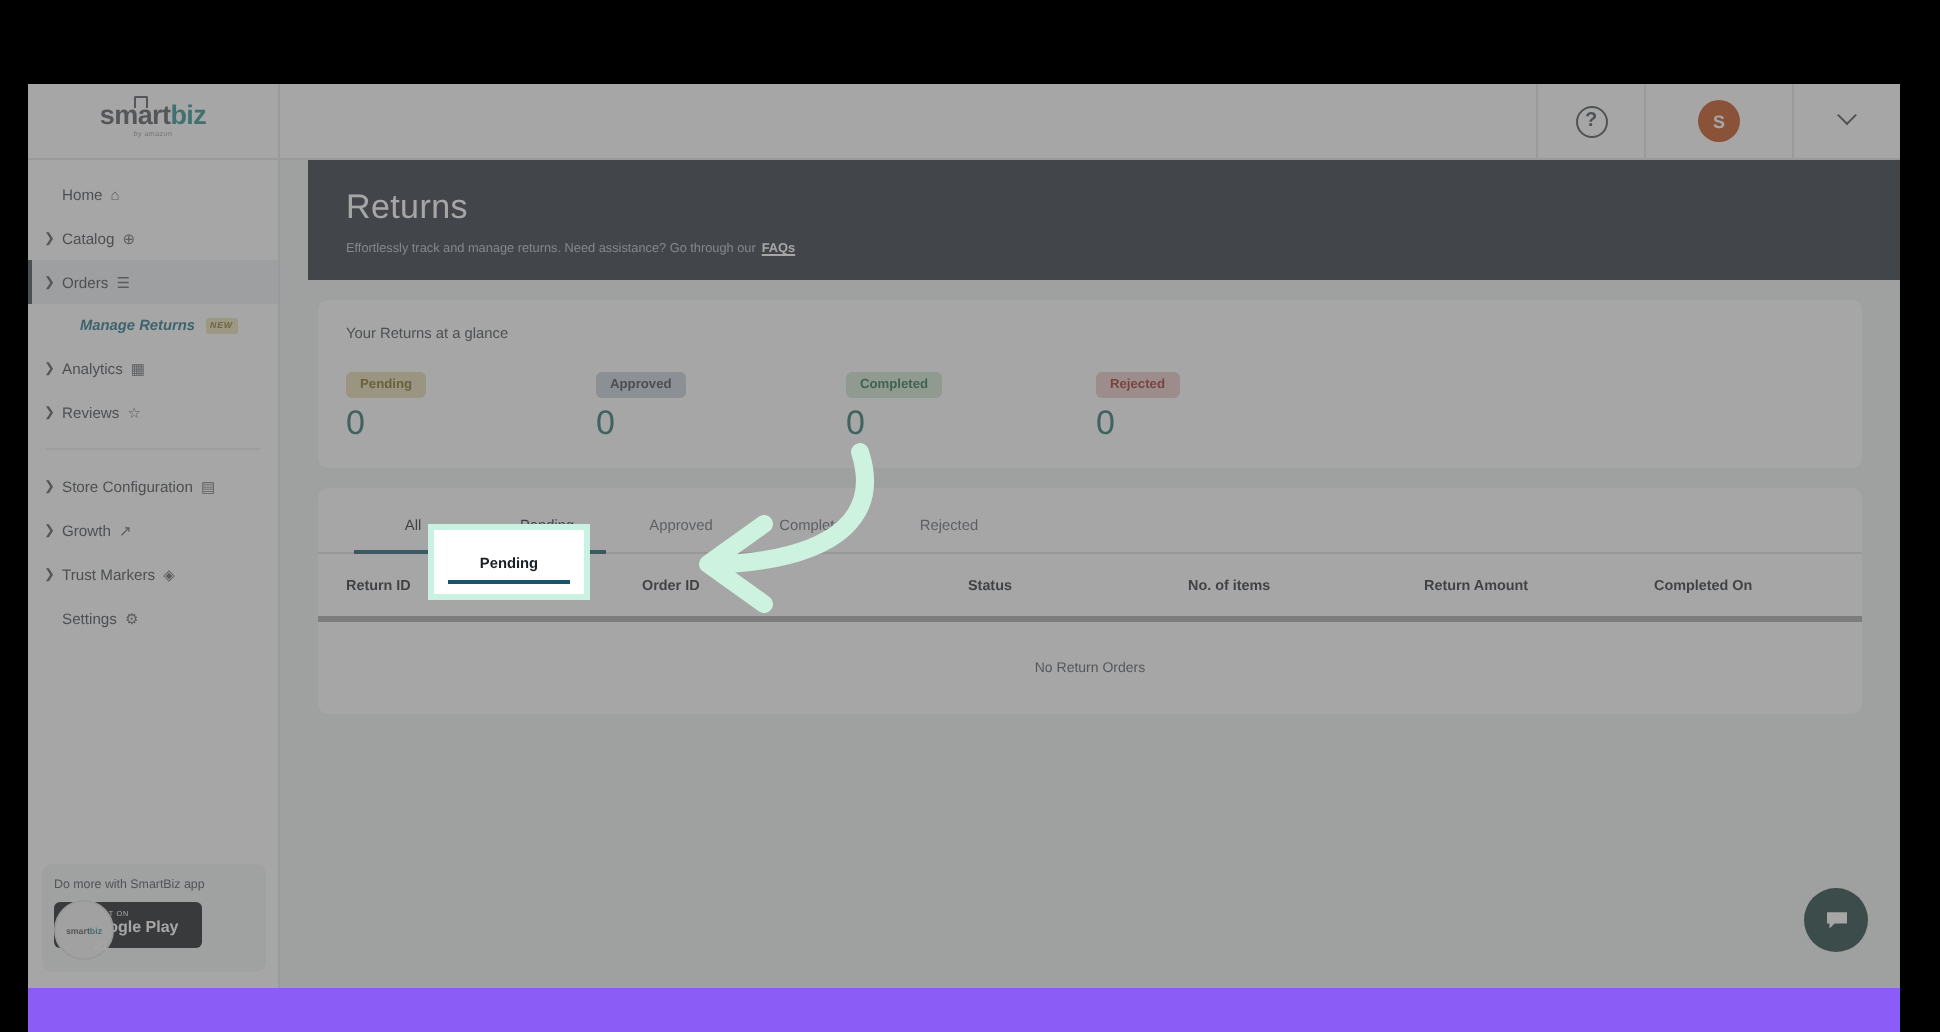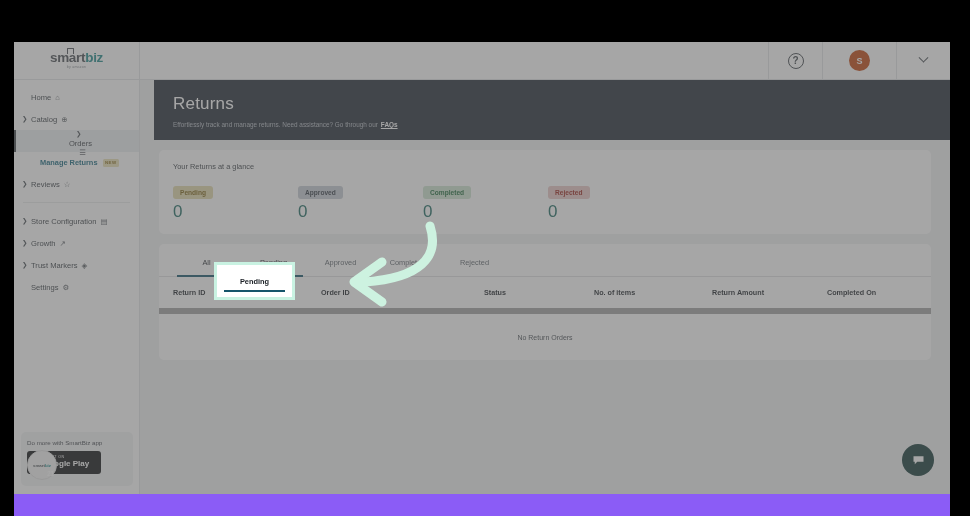--- a/index.html
+++ b/index.html
@@ -90,31 +90,31 @@
     display: flex; align-items: center;
     height: 22px; padding-left: 8px; position: relative;
     font-size: 7.6px; color: #3a4046;
   }
   .nav-item .arrow {
     width: 9px; flex: 0 0 9px; font-size: 6.5px; color: #5a6views;
     color: #4a5056; text-align: left;
   }
   .nav-item .lbl { white-space: nowrap; text-align: right; }
   .nav-item .ico { margin-left: 4px; font-size: 7.5px; opacity: .85; }
-  .nav-item.active { background: #eceff1; flex-direction: column; }
+  .nav-item.active { background: #eceff1; }
   .nav-item.active::before {
     content: ''; position: absolute; left: 0; top: 0;
     width: 2.2px; height: 100%; background: #3a4046;
   }
   .nav-sub {
     display: flex; align-items: center;
     height: 21px; padding-left: 26px;
     font-size: 7.4px; color: #6c7278;
   }
-  .nav-sub.sel { color: #1a6a80; font-weight: bold; }
+  .nav-sub.sel { color: #1a6a80; font-weight: bold; font-style: italic; }
   .new-badge {
     margin-left: 5px; background: #e8dfb4; color: #8a6d1a;
     font-size: 4.4px; font-weight: bold; letter-spacing: .4px;
     padding: 1.5px 2.5px; border-radius: 1.5px;
   }
   .nav-divider { height: 1px; background: #e8eaec; margin: 7px 9px; }
 
   
   #promo {
     position: absolute; left: 7px; bottom: 8px;
@@ -187,21 +187,21 @@
   .tab {
     width: 67px; text-align: center; font-size: 7.4px;
     color: #5e656c; padding: 14px 0 9px 0; position: relative;
   }
   .tab.on { color: #1b2026; font-weight: normal; }
   .tab.on::after {
     content: ''; position: absolute; left: 4px; right: 4px; bottom: -1px;
     height: 1.8px; background: #16556b;
   }
   #thead {
-    display: flex; padding: 11px 14px; border-bottom: 6px solid #a3a3a3;
+    display: flex; padding: 11px 14px; border-bottom: 3px solid #a3a3a3;
   }
   .th { font-size: 7.2px; font-weight: bold; color: #1b2026; }
   #tbody {
     height: 46px; display: flex; align-items: center; justify-content: center;
   }
   #empty { font-size: 7px; color: #4a5056; }
 
   
   #chat {
     position: absolute; right: 16px; bottom: 18px;
@@ -275,20 +275,25 @@
       <span class="lbl">Orders</span>
       <span class="ico">☰</span>
     </div>
 
 
     <div class="nav-sub sel">
       <span>Manage Returns</span>
       <span class="new-badge">NEW</span>
     </div>
 
+    <div class="nav-item">
+      <span class="arrow">❯</span>
+      <span class="lbl">Analytics</span>
+      <span class="ico">▦</span>
+    </div>
 
     <div class="nav-item">
       <span class="arrow">❯</span>
       <span class="lbl">Reviews</span>
       <span class="ico">☆</span>
     </div>
 
     <div class="nav-divider"></div>
 
     <div class="nav-item">

